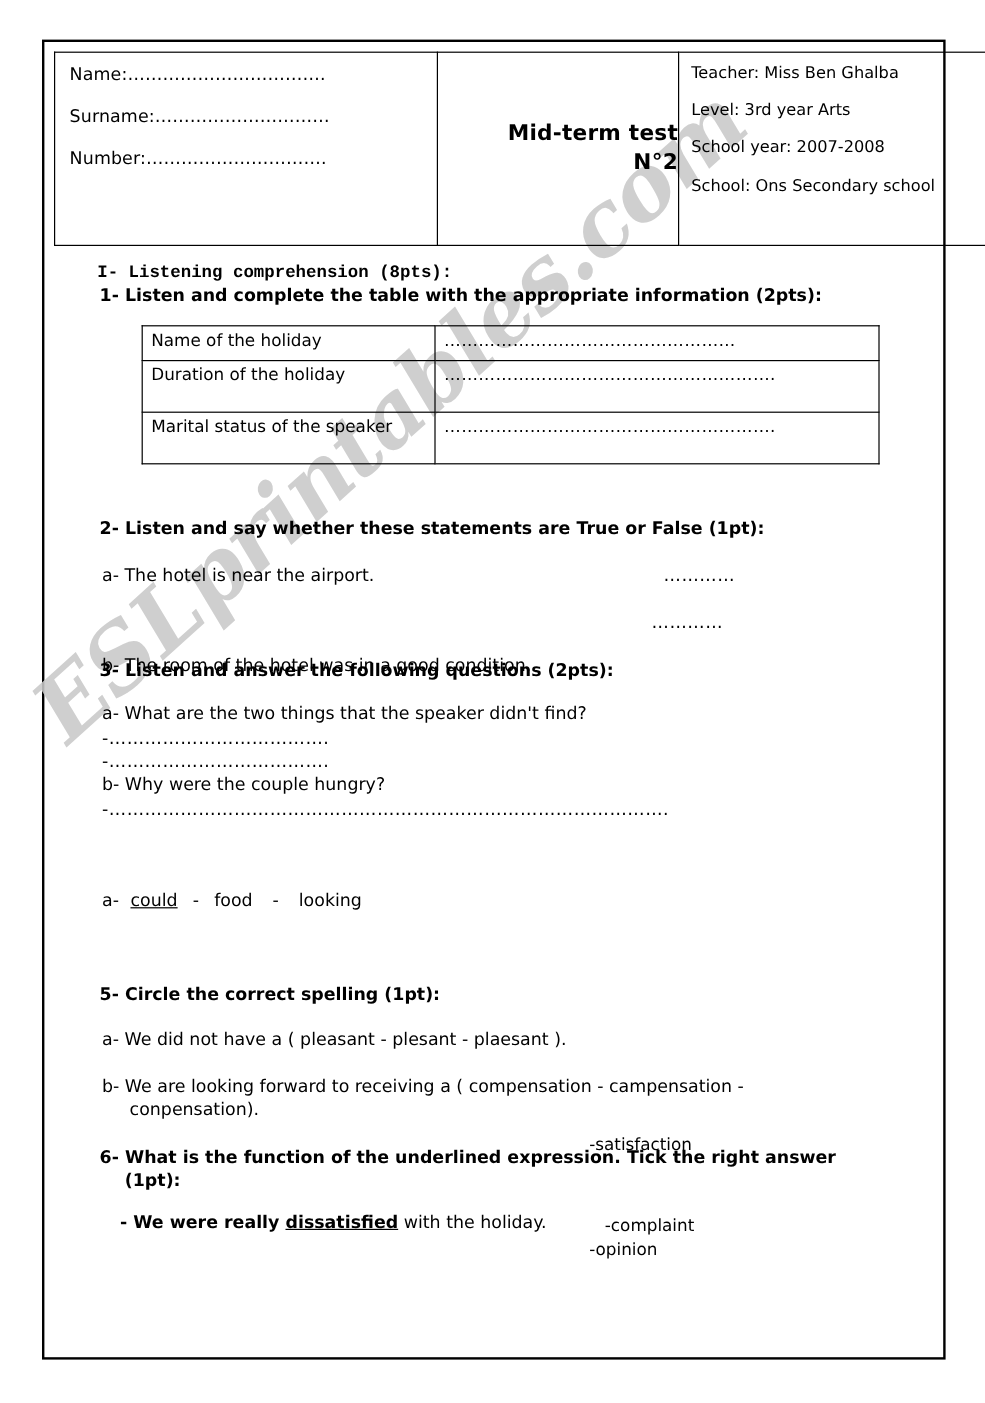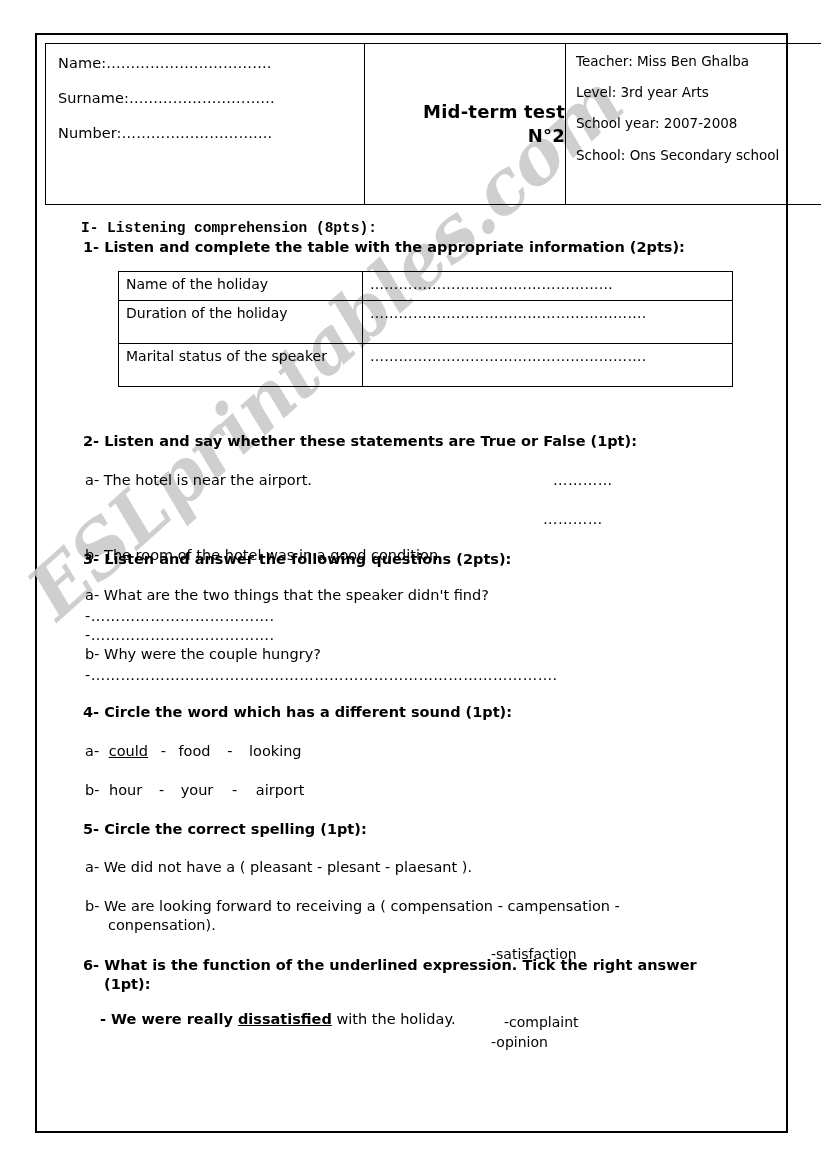--- a/index.html
+++ b/index.html
@@ -204,39 +204,30 @@
   <div class="blk q-text dots-inline" style="left:543px; top:510px;">…………</div>
 
   <div class="blk q-head" style="left:83px; top:550px;">3- Listen and answer the following questions (2pts):</div>
 
   <div class="blk q-text" style="left:85px; top:586px;">a- What are the two things that the speaker didn't find?</div>
   <div class="blk q-text dots-inline" style="left:85px; top:607px;">-……………………………….</div>
   <div class="blk q-text dots-inline" style="left:85px; top:626px;">-……………………………….</div>
   <div class="blk q-text" style="left:85px; top:645px;">b- Why were the couple hungry?</div>
   <div class="blk q-text dots-inline" style="left:85px; top:666px;">-………………………………………………………………………………….</div>
 
-  <div class="blk q-head" style="left:83px; top:703px;">4- Circle the word which has a different sound (1pt):</div>
 
   <div class="blk q-text" style="left:85px; top:742px;">
     <span>a-</span>
     <span style="margin-left:5px;text-decoration:underline;">could</span>
     <span style="margin:0 8px;">-</span>
     <span>food</span>
     <span style="margin:0 12px;">-</span>
     <span>looking</span>
   </div>
 
-  <div class="blk q-text" style="left:85px; top:781px;">
-    <span>b-</span>
-    <span style="margin-left:5px;">hour</span>
-    <span style="margin:0 12px;">-</span>
-    <span>your</span>
-    <span style="margin:0 14px;">-</span>
-    <span>airport</span>
-  </div>
 
   <div class="blk q-head" style="left:83px; top:820px;">5- Circle the correct spelling (1pt):</div>
 
   <div class="blk q-text" style="left:85px; top:858px;">a- We did not have a ( pleasant -  plesant - plaesant ).</div>
 
   <div class="blk q-text" style="left:85px; top:897px;">b-  We  are  looking  forward  to  receiving  a  ( compensation  -  campensation  -</div>
   <div class="blk q-text" style="left:108px; top:916px;">conpensation).</div>
 
   <div class="blk q-head" style="left:83px; top:956px;">6-  What  is  the  function  of  the  underlined  expression.  Tick  the  right  answer</div>
   <div class="blk q-head" style="left:104px; top:975px;">(1pt):</div>

